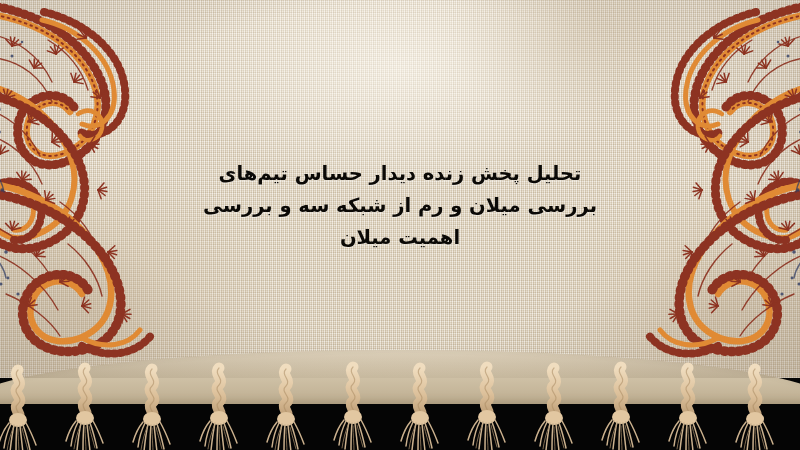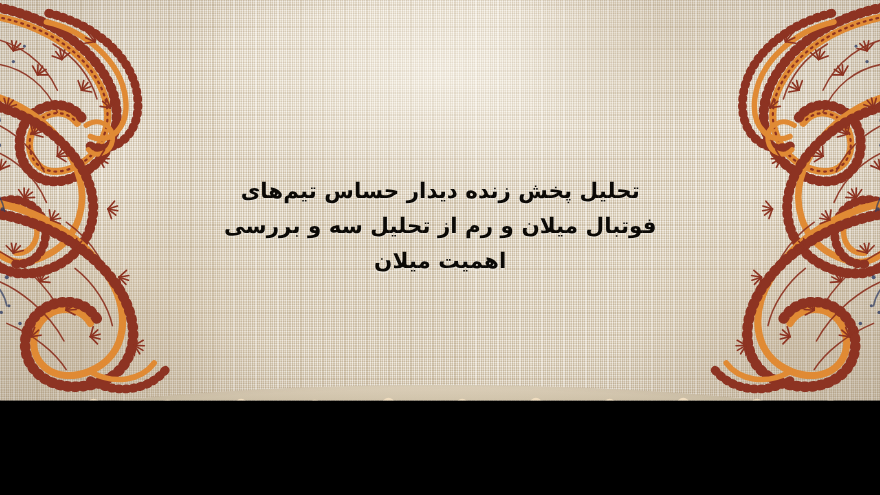--- a/index.html
+++ b/index.html
@@ -1,18 +1,18 @@
 <!DOCTYPE html>
 <html lang="fa" dir="rtl"><head>
 <meta charset="utf-8">
 <style>
   html,body{margin:0;padding:0;background:#000;}
   #stage{
     position:relative;
-    width:800px;height:364px;
+    width:800px;height:450px;
     overflow:hidden;
     background:#050505;
     font-family:"DejaVu Sans","Liberation Sans",sans-serif;
   }
 
   
   #fabric{
     position:absolute;left:0;top:0;width:800px;height:378px;
     background-color:#e7dcc9;
     background-image:
@@ -273,21 +273,21 @@
           <path d="M0,92 C10,96 16,106 18,116"></path>
           <path d="M0,168 C12,174 20,186 22,198"></path>
           <path d="M0,252 C12,260 22,272 24,284"></path>
         </g>
       </g>
     </svg>
   </div>
 
   <div id="titleBlock">
     <span class="ln">تحلیل پخش زنده دیدار حساس تیم‌های</span>
-    <span class="ln">فوتبال میلان و رم از تحلیل سه و بررسی</span>
+    <span class="ln">بررسی میلان و رم از شبکه سه و بررسی</span>
     <span class="ln">اهمیت میلان</span>
   </div>
 
   <div id="fringe">
     <svg viewBox="0 0 800 98" xmlns="http://www.w3.org/2000/svg" aria-hidden="true" style="display:block;width:800px;height:98px;">
       <defs>
         <linearGradient id="cordG" x1="0" y1="0" x2="0" y2="1">
           <stop offset="0" stop-color="#f0ddbf"></stop>
           <stop offset="55%" stop-color="#dcc09a"></stop>
           <stop offset="100%" stop-color="#bb9b74"></stop>

